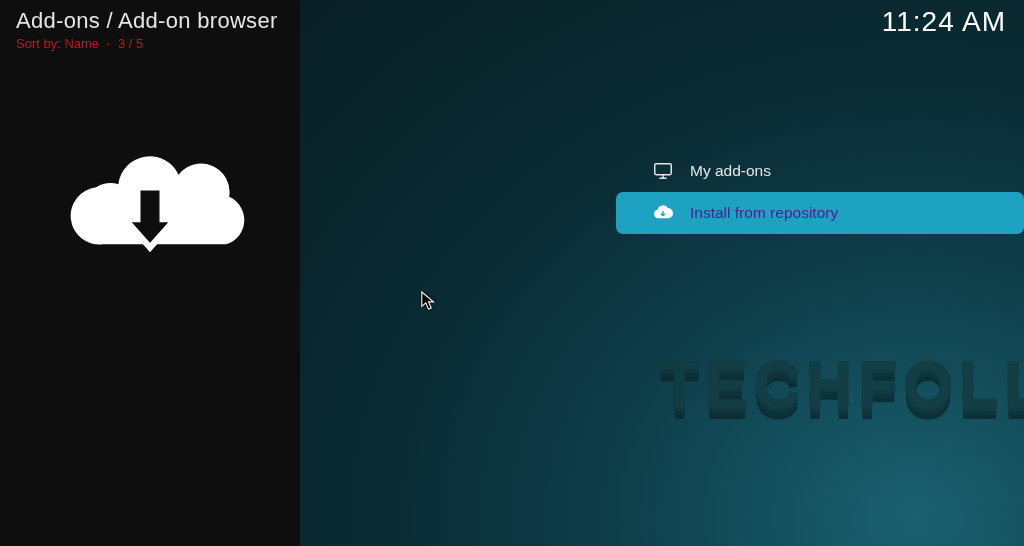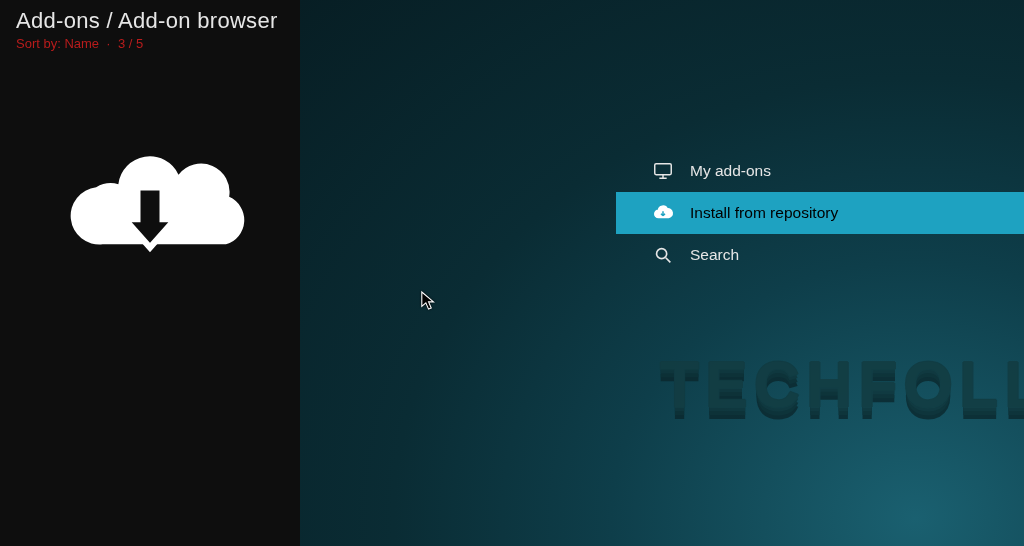--- a/index.html
+++ b/index.html
@@ -9,21 +9,21 @@
     .main { flex: 1; height: 100%; background: radial-gradient(ellipse at 85% 95%, #1a6070 0%, #0e3e4a 35%, #0a2c34 60%, #071e24 100%); position: relative; }
     .header { position: absolute; top: 8px; left: 16px; right: 16px; color: #e6e6e6; z-index: 5; }
     .breadcrumb { font-size: 22px; font-weight: 400; letter-spacing: 0.3px; }
     .sort-line { font-size: 13px; color: #b91c1c; margin-top: 2px; font-weight: 300; }
     .clock { position: absolute; top: 6px; right: 18px; color: #fff; font-size: 28px; font-weight: 300; letter-spacing: 1px; z-index: 5; }
     .cloud-wrap { position: absolute; top: 120px; left: 0; width: 300px; display: flex; justify-content: center; }
     .cloud-wrap svg { width: 190px; height: 160px; }
     .menu { position: absolute; top: 150px; left: 316px; right: 0; }
     .menu-item { display: flex; align-items: center; height: 42px; padding-left: 36px; color: #e6e6e6; font-size: 15.5px; font-weight: 300; }
     .menu-item .icon { width: 22px; height: 22px; margin-right: 16px; display: flex; align-items: center; justify-content: center; flex-shrink: 0; }
-    .menu-item.selected { background: #1ea2c1; color: #000000; }
+    .menu-item.selected { background: #1ea2c1; color: #4c1d95; border-radius: 7px; }
     .cursor { position: absolute; top: 290px; left: 420px; z-index: 10; }
     .cursor svg { width: 18px; height: 22px; filter: drop-shadow(0 0 1px rgba(0,0,0,.9)); }
     .watermark { position: absolute; left: 360px; top: 348px; font-size: 64px; font-weight: 900; letter-spacing: 6px; color: transparent; white-space: nowrap; z-index: 0; }
     .watermark .stroke { position: absolute; left: 0; top: 0; color: #123a3f; text-shadow:
         1px 0 #123a3f, -1px 0 #123a3f, 0 1px #123a3f, 0 -1px #123a3f,
         0 4px #0f3338, 0 8px #0c2c30, 0 12px #0a252a; opacity: 0.75; }
     .watermark .base { color: #154a53; opacity: 0.55; }
     .menu-item svg { stroke: #e6e6e6; fill: none; }
     .menu-item.selected svg { stroke: #fff; }
   </style>
@@ -65,39 +65,31 @@
       </div>
       <div class="menu-item selected">
         <span class="icon">
           <svg viewBox="0 0 24 24" stroke-width="1.6">
               <path d="M7 17a4 4 0 0 1 0-8 5 5 0 0 1 9.6-1.5A4 4 0 1 1 18 17z" fill="#fff" stroke="#fff"></path>
               <path d="M12 10v5m0 0 2.2-2.2M12 15l-2.2-2.2" stroke="#1ea2c1"></path>
             </svg>
         </span>
         <span>Install from repository</span>
       </div>
-      <div class="menu-item">
-        <span class="icon">
-          <svg viewBox="0 0 24 24" stroke-width="1.8">
-              <circle cx="10.5" cy="10.5" r="5.5"></circle>
-              <path d="M15 15l5 5"></path>
-            </svg>
-        </span>
-        <span>Search</span>
-      </div>
     </div>
   </div>
 
   <div class="header">
     <div class="breadcrumb">Add-ons / Add-on browser</div>
     <div class="sort-line">
       <span>Sort by: Name</span>
       &nbsp;<span>·</span>&nbsp;
       <span>3 / 5</span>
     </div>
   </div>
+  <div class="clock">11:24 AM</div>
 
   <div class="cursor">
     <svg viewBox="0 0 20 24">
         <path d="M2 2 2 18 6.5 14 9.5 21 12.5 19.8 9.5 13 15 13z" fill="#000" stroke="#fff" stroke-width="1.2"></path>
       </svg>
   </div>
 </div>
 
 </body></html>

